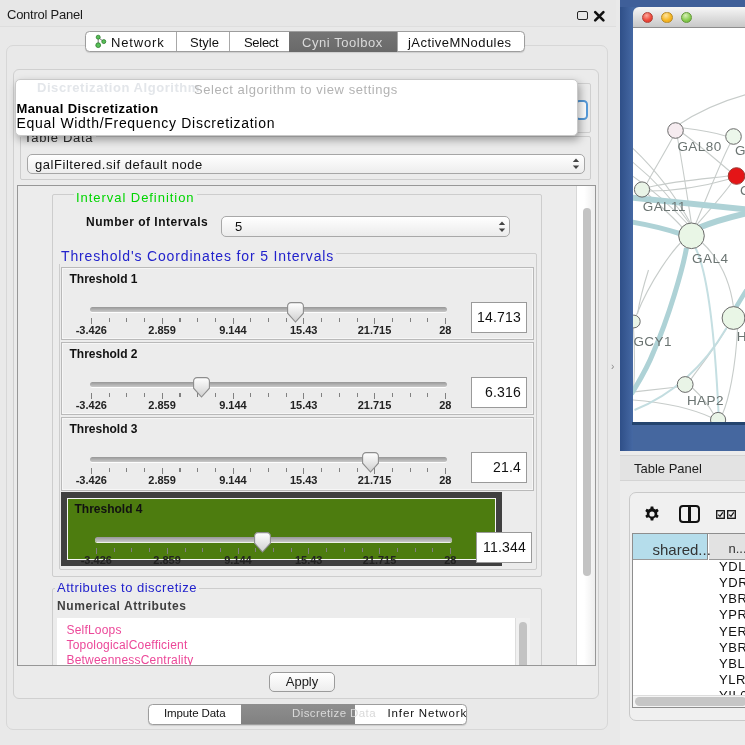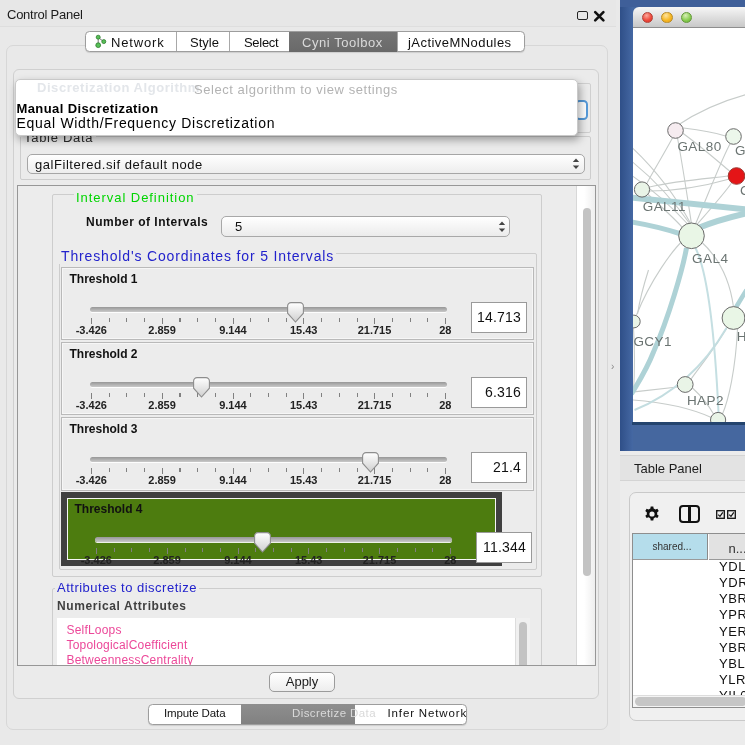--- a/index.html
+++ b/index.html
@@ -247,21 +247,21 @@
     <rect x="0.7" y="0.7" width="7.6" height="7.6" fill="none" stroke="#111" stroke-width="1.3"></rect>
     <path d="M2.2,4.6 L4,6.4 L6.8,2.4" fill="none" stroke="#111" stroke-width="1.2"></path>
   </svg>
 <svg class="abs" style="left:727px;top:510px;" width="9" height="9" viewBox="0 0 9 9">
     <rect x="0.7" y="0.7" width="7.6" height="7.6" fill="none" stroke="#111" stroke-width="1.3"></rect>
     <path d="M2.2,4.6 L4,6.4 L6.8,2.4" fill="none" stroke="#111" stroke-width="1.2"></path>
   </svg>
 <div class="abs" style="left:631.5px;top:533px;width:114px;height:174.5px;border:1px solid #8e8e8e;border-right:none;overflow:hidden;background:#fff;">
 <div class="abs" style="left:0;top:0;width:75px;height:26px;background:#b5ddeb;border-right:1px solid #8a8a8a;border-bottom:1px solid #9a9a9a;"></div>
 <div class="abs" style="left:76px;top:0;width:38px;height:26px;background:#e2e2e2;border-bottom:1px solid #9a9a9a;"></div>
-<div class="abs" style="left:20px;top:7px;font-size:10px;color:#333;">shared...</div>
+<div class="abs" style="left:20px;top:7px;font-size:15px;color:#333;">shared...</div>
 <div class="abs" style="left:96px;top:7px;font-size:13px;color:#333;">n...</div>
 <div class="abs" style="left:86.5px;top:24.8px;font-size:13px;letter-spacing:0.6px;color:#111;line-height:16.2px;white-space:pre;">YDL19...
 YDR27...
 YBR043C
 YPR145W
 YER054C
 YBR045C
 YBL079W
 YLR345W
 YIL053C</div>

